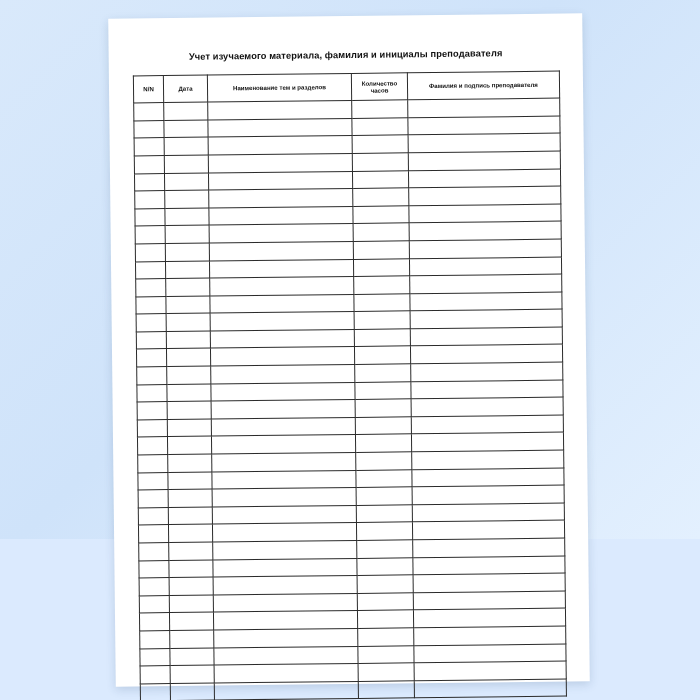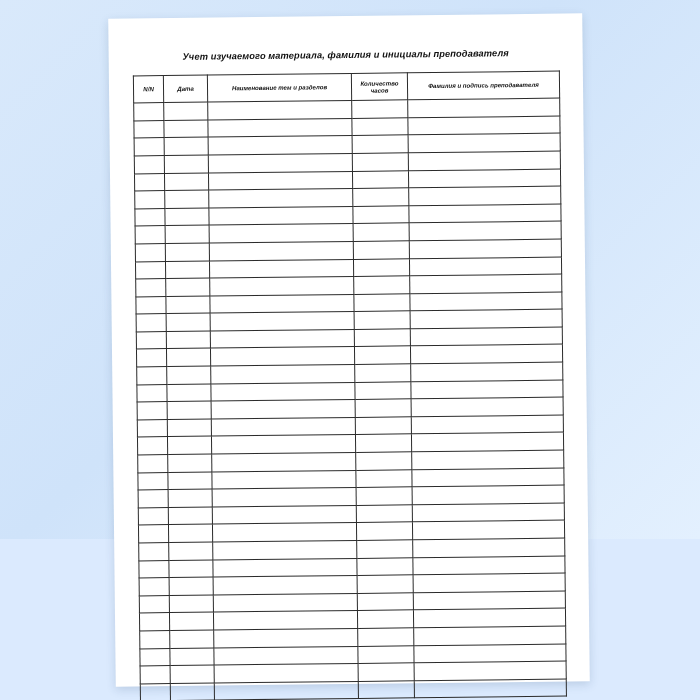--- a/index.html
+++ b/index.html
@@ -11,21 +11,20 @@
     height: 700px;
     background: #dbeafe;
     font-family: "Liberation Sans", sans-serif;
     overflow: hidden;
   }
   #stage {
     position: relative;
     width: 700px;
     height: 539px;
     background: linear-gradient(135deg, #d9e9fb 0%, #cfe3fa 45%, #e3f0fe 100%);
-    font-style: italic;
   }
   
   #page {
     position: absolute;
     left: 112px;
     top: 16px;
     width: 474px;
     height: 668px;
     background: #ffffff;
     box-shadow: 0 3px 10px rgba(40, 70, 110, 0.18);

